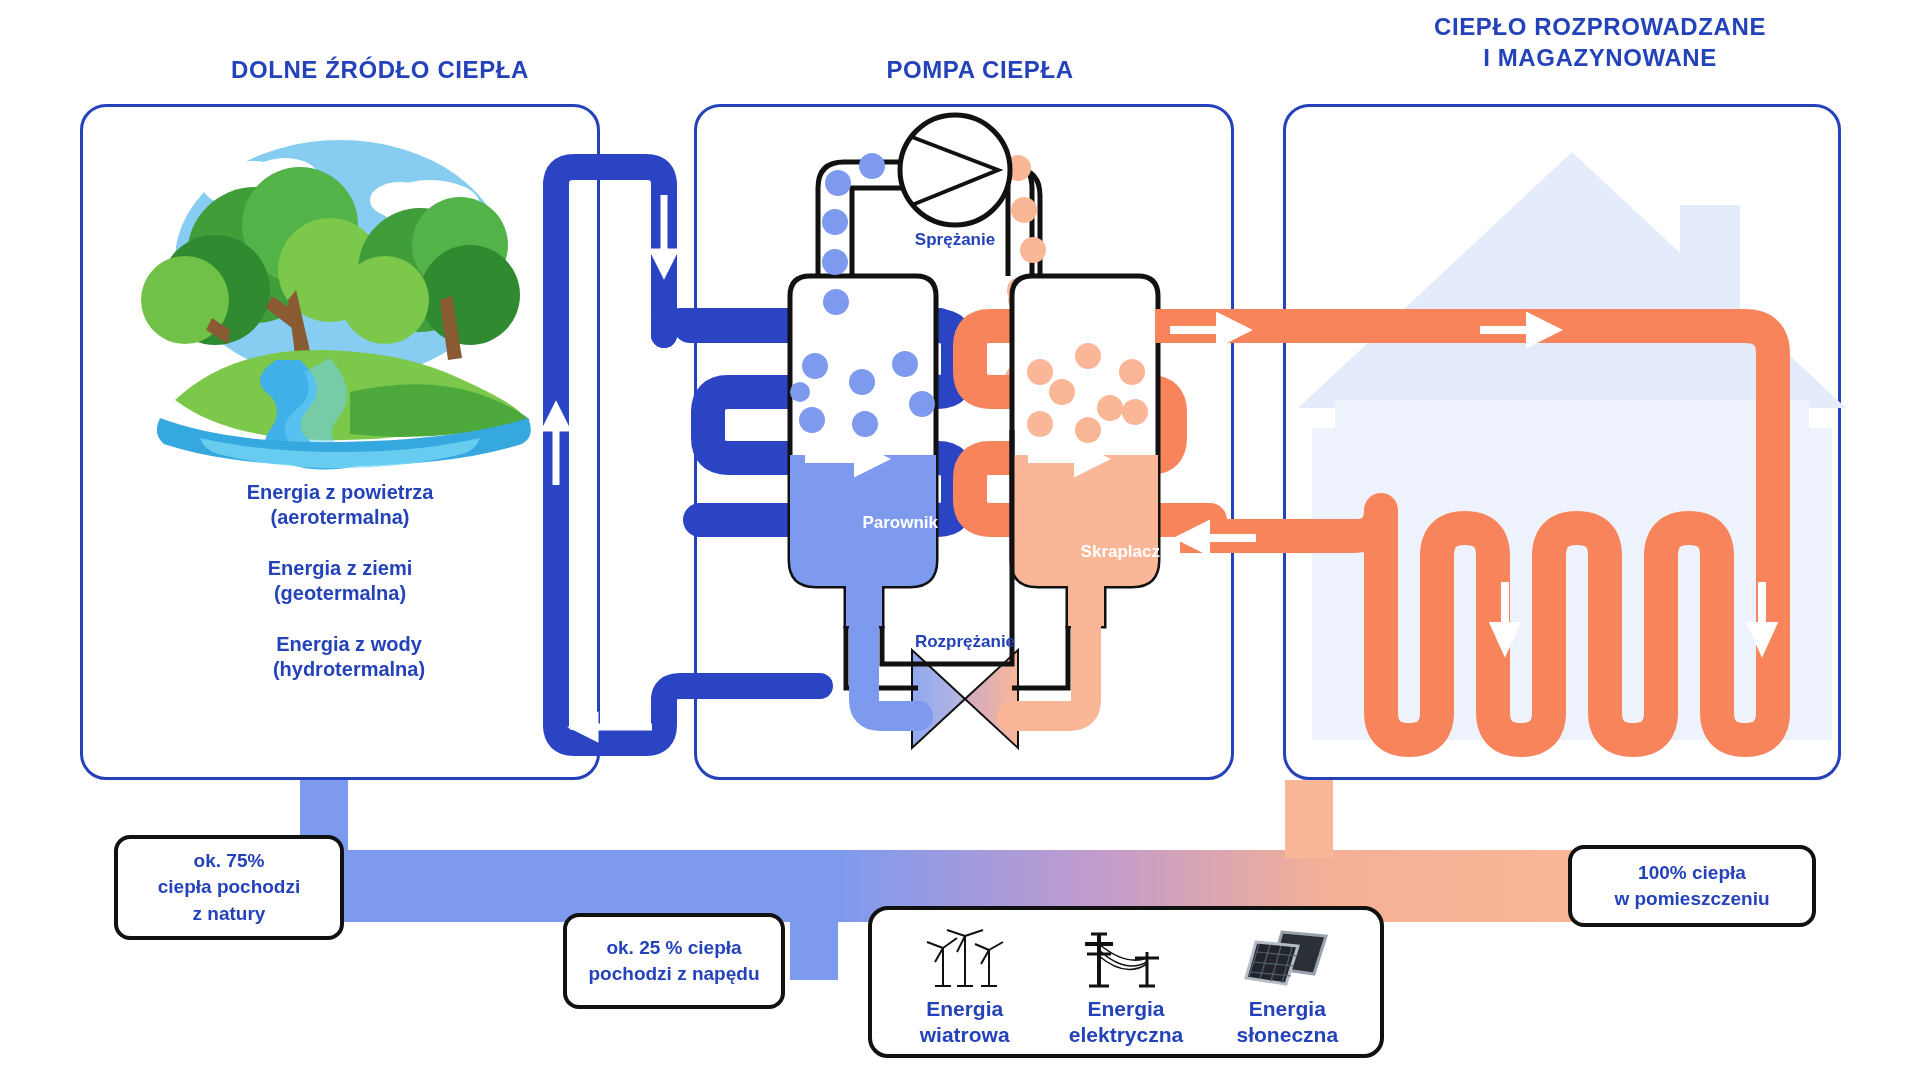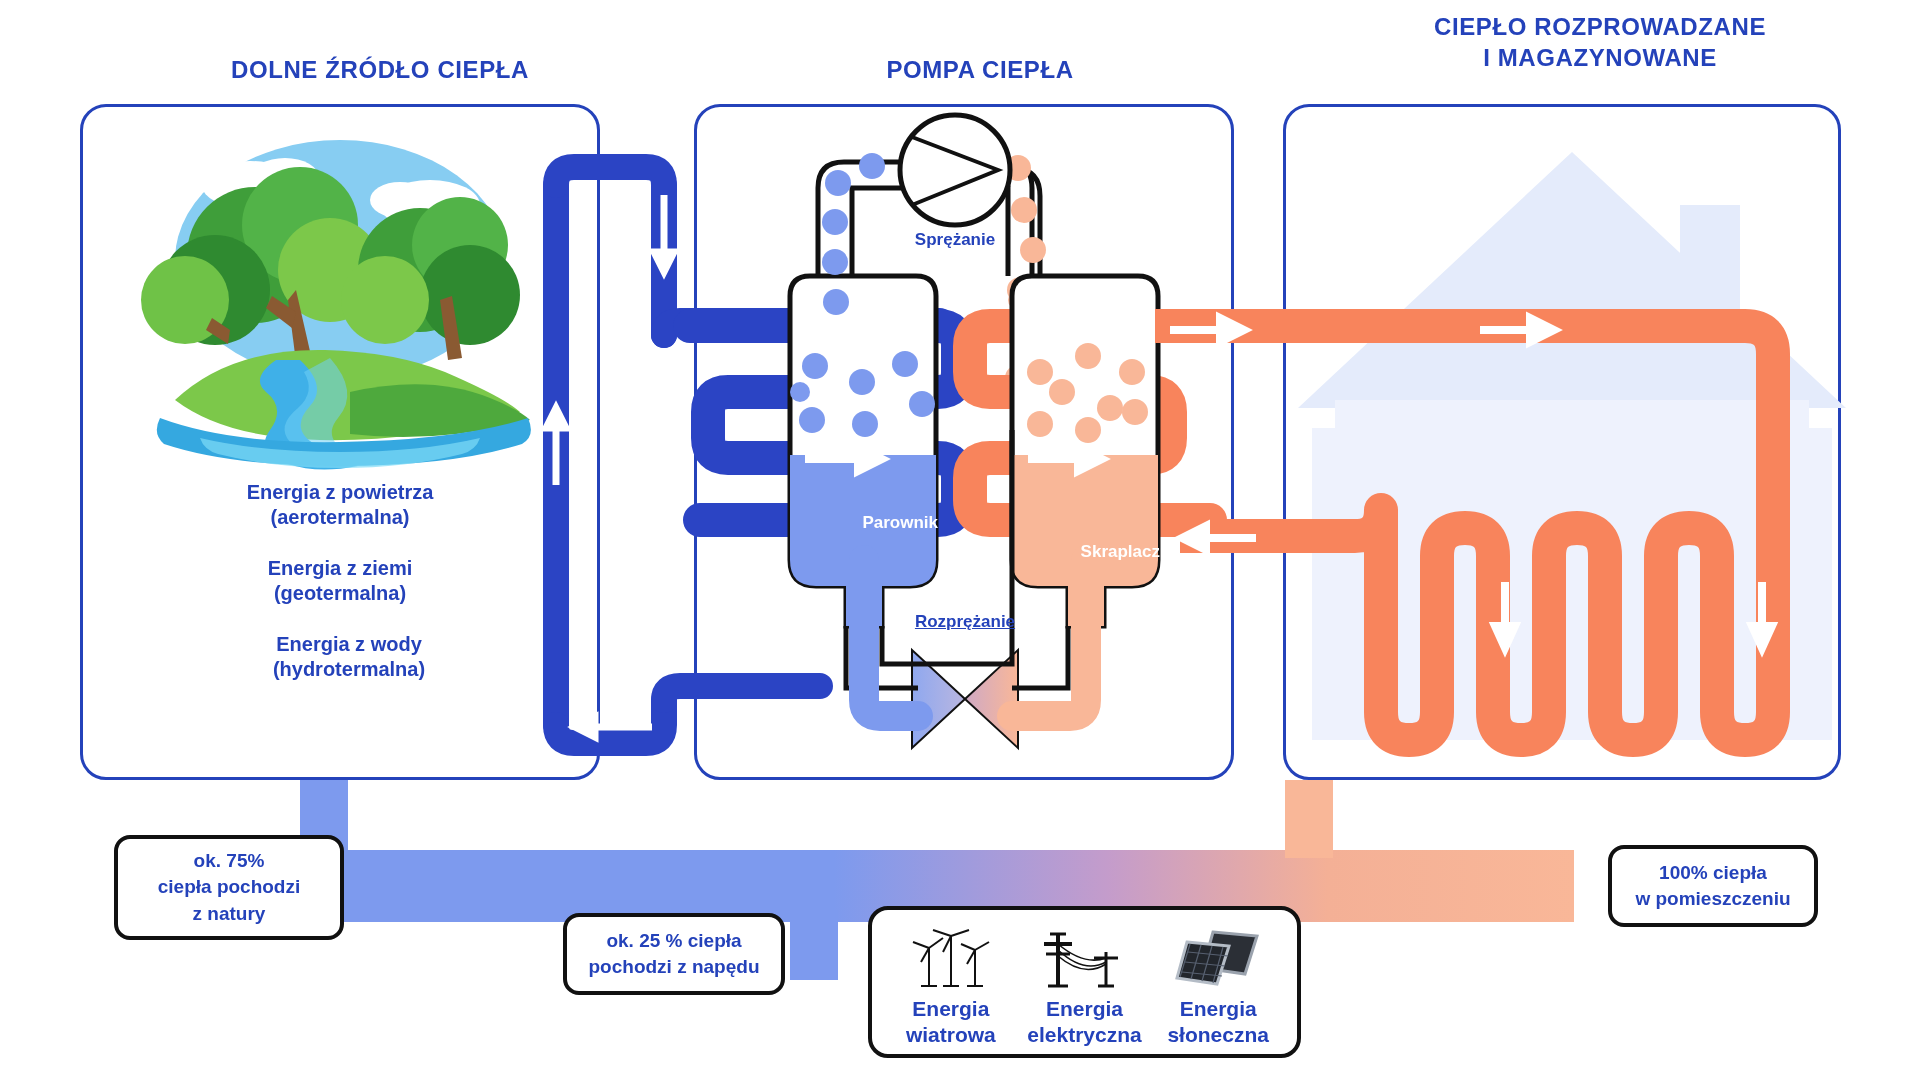--- a/index.html
+++ b/index.html
@@ -372,49 +372,49 @@
       <div>(geotermalna)</div>
     </div>
     <div class="src-text" style="position:relative;padding-left:18px;">
       <div>Energia z wody</div>
       <div>(hydrotermalna)</div>
     </div>
   </div>
 
   <div class="comp-label" style="left:860px; top:230px; width:190px; z-index:5;">Sprężanie</div>
 
-  <div class="comp-label" style="left:870px; top:612px; width:190px; z-index:5;text-decoration:underline;">Rozprężanie</div>
+  <div class="comp-label" style="left:870px; top:632px; width:190px; z-index:5;">Rozprężanie</div>
 
   <div class="vessel-label" style="left:788px; top:513px; width:150px; z-index:5;">Parownik</div>
 
   <div class="vessel-label" style="left:1010px; top:542px; width:150px; z-index:5;">Skraplacz</div>
 
   <div class="callout" style="left:114px; top:835px; width:230px; height:105px; z-index:6;">
     <div>
       <div>ok. 75%</div>
       <div>ciepła pochodzi</div>
       <div>z natury</div>
     </div>
   </div>
 
-  <div class="callout" style="left:563px; top:913px; width:222px; height:82px; z-index:6;">
+  <div class="callout" style="left:563px; top:913px; width:222px; height:96px; z-index:6;">
     <div>
       <div>ok. 25 % ciepła</div>
       <div>pochodzi z napędu</div>
     </div>
   </div>
 
-  <div class="callout" style="left:1608px; top:845px; width:210px; height:82px; z-index:6;">
+  <div class="callout" style="left:1568px; top:845px; width:248px; height:82px; z-index:6;">
     <div>
       <div>100% ciepła</div>
       <div>w pomieszczeniu</div>
     </div>
   </div>
 
-  <div class="energy-box" style="left:868px; top:906px; width:433px; height:152px; z-index:6;">
+  <div class="energy-box" style="left:868px; top:906px; width:516px; height:152px; z-index:6;">
 
     <div class="energy-item">
       <div class="ico">
         <svg width="92" height="62" viewBox="0 0 92 62" xmlns="http://www.w3.org/2000/svg">
           <g fill="#111111" stroke="#111111" stroke-width="2">
             <line x1="24" y1="20" x2="24" y2="58"></line>
             <line x1="24" y1="20" x2="8" y2="14"></line>
             <line x1="24" y1="20" x2="38" y2="10"></line>
             <line x1="24" y1="20" x2="16" y2="34"></line>
             <line x1="46" y1="8" x2="46" y2="58"></line>

